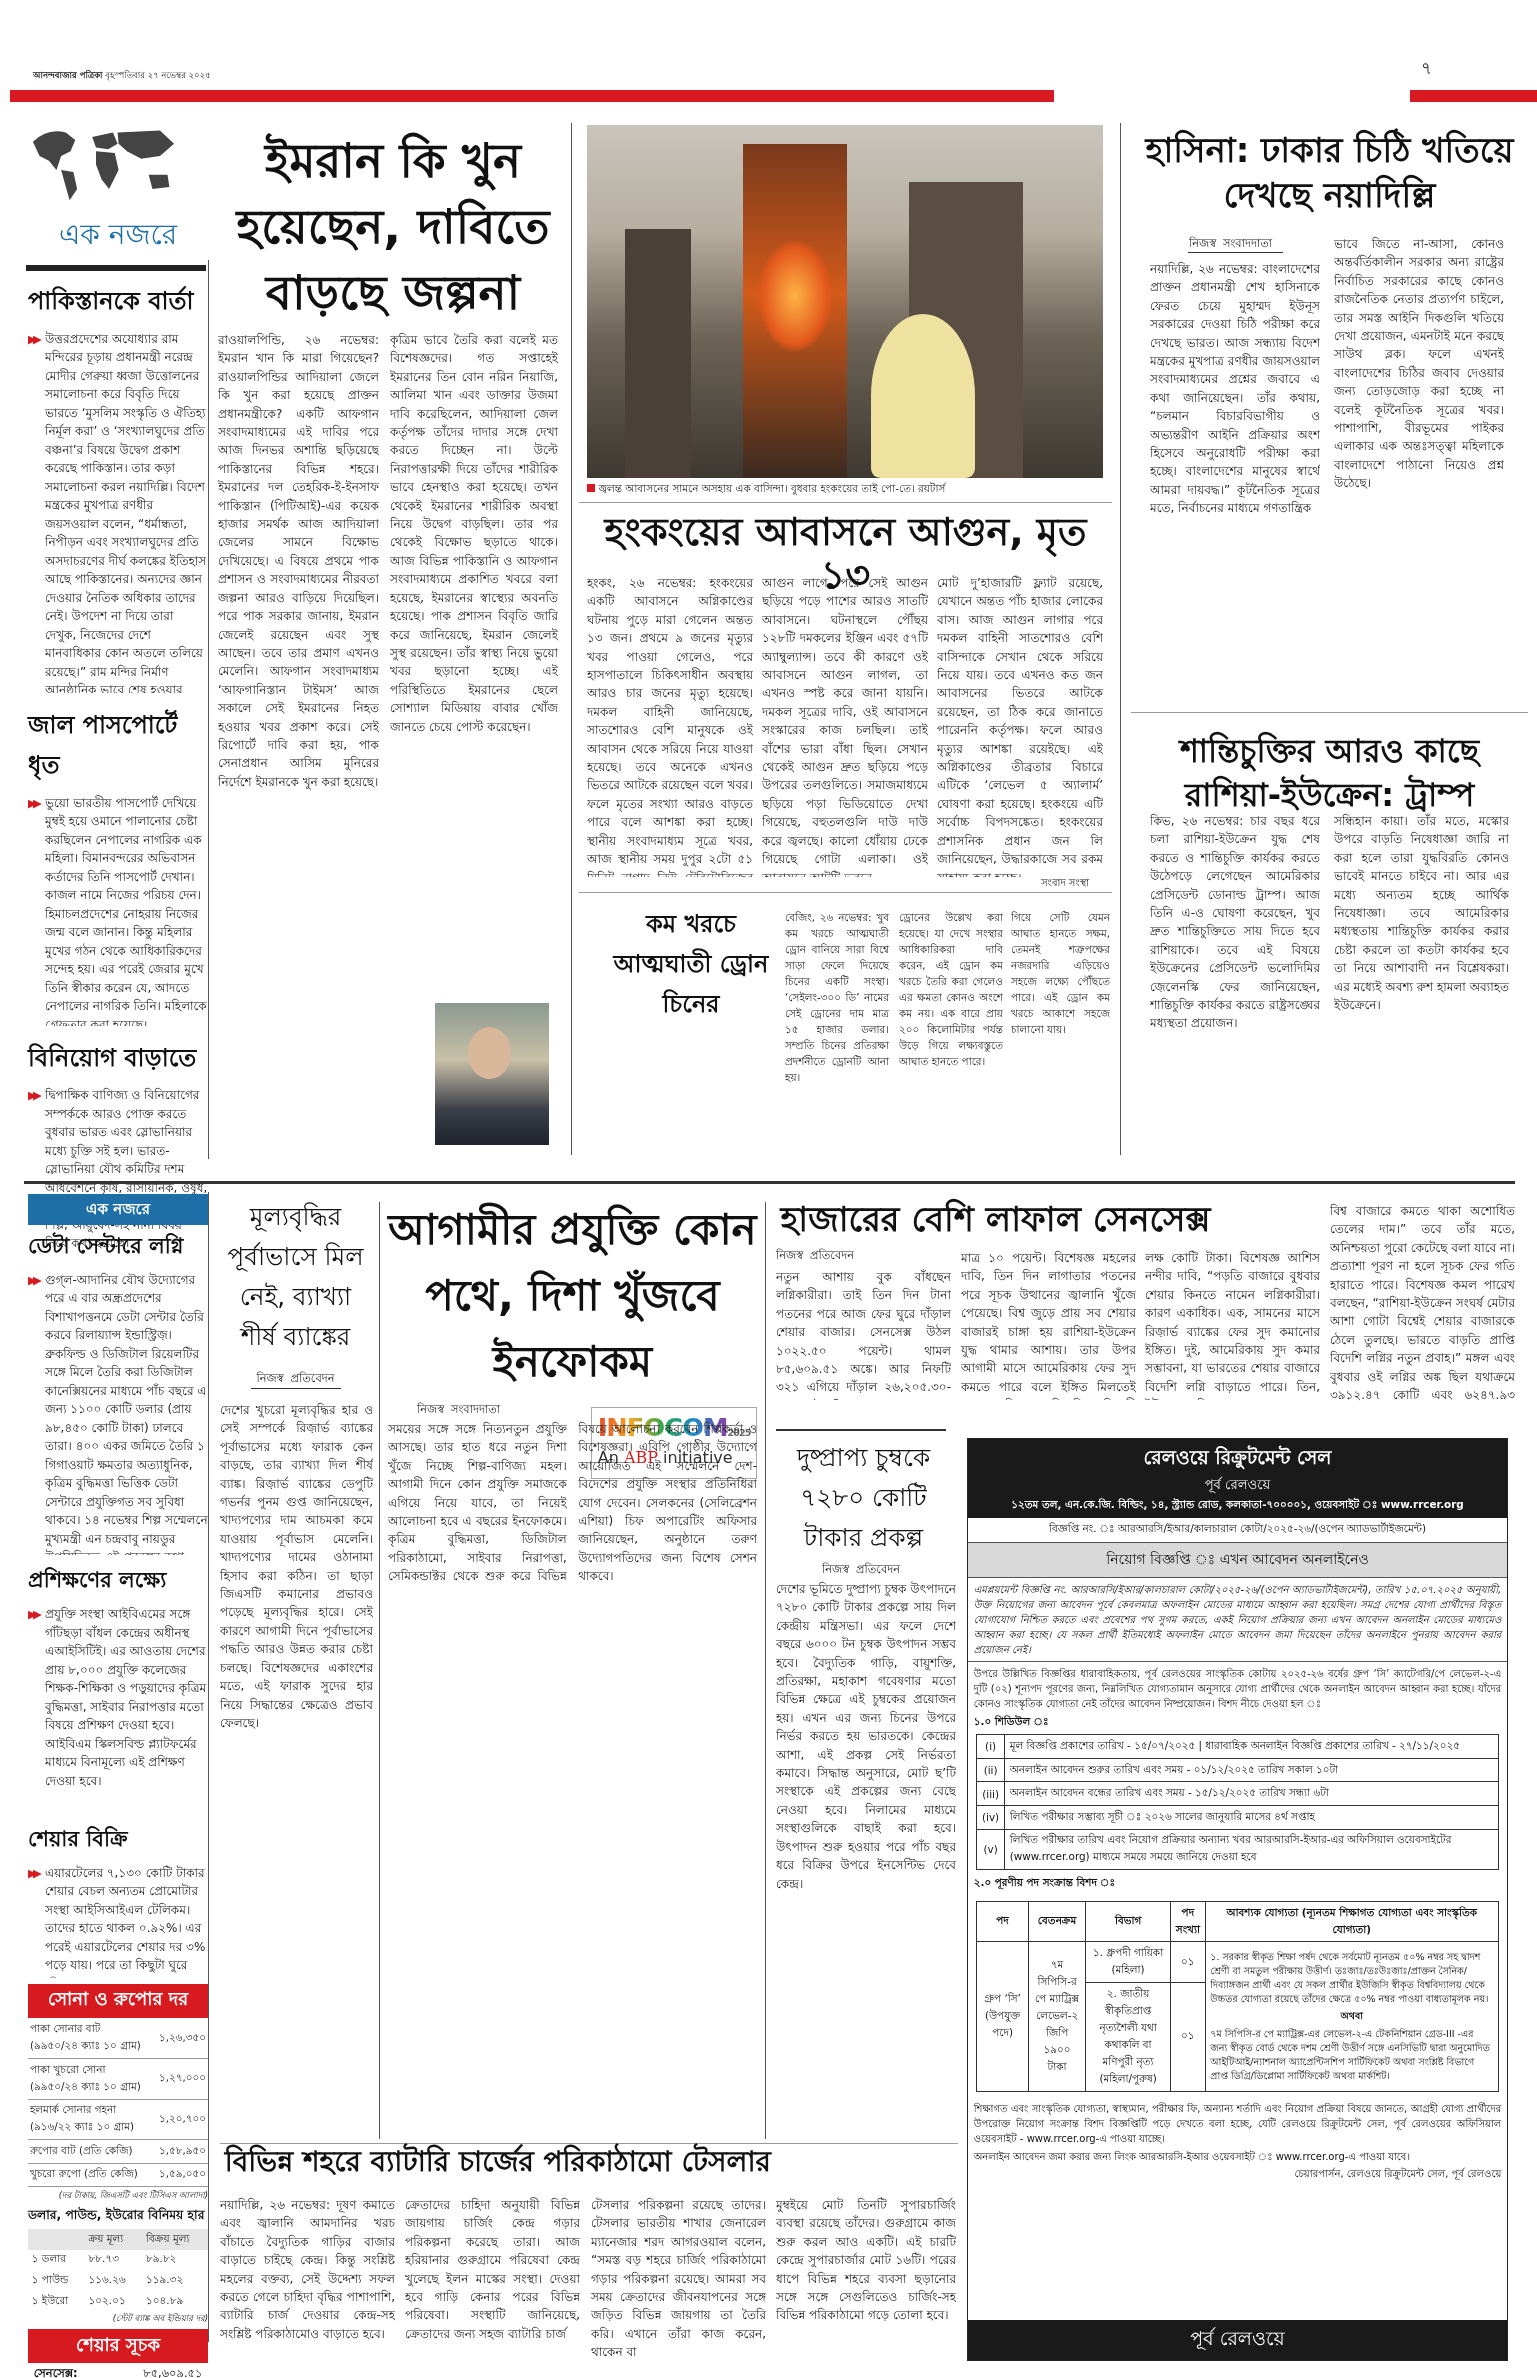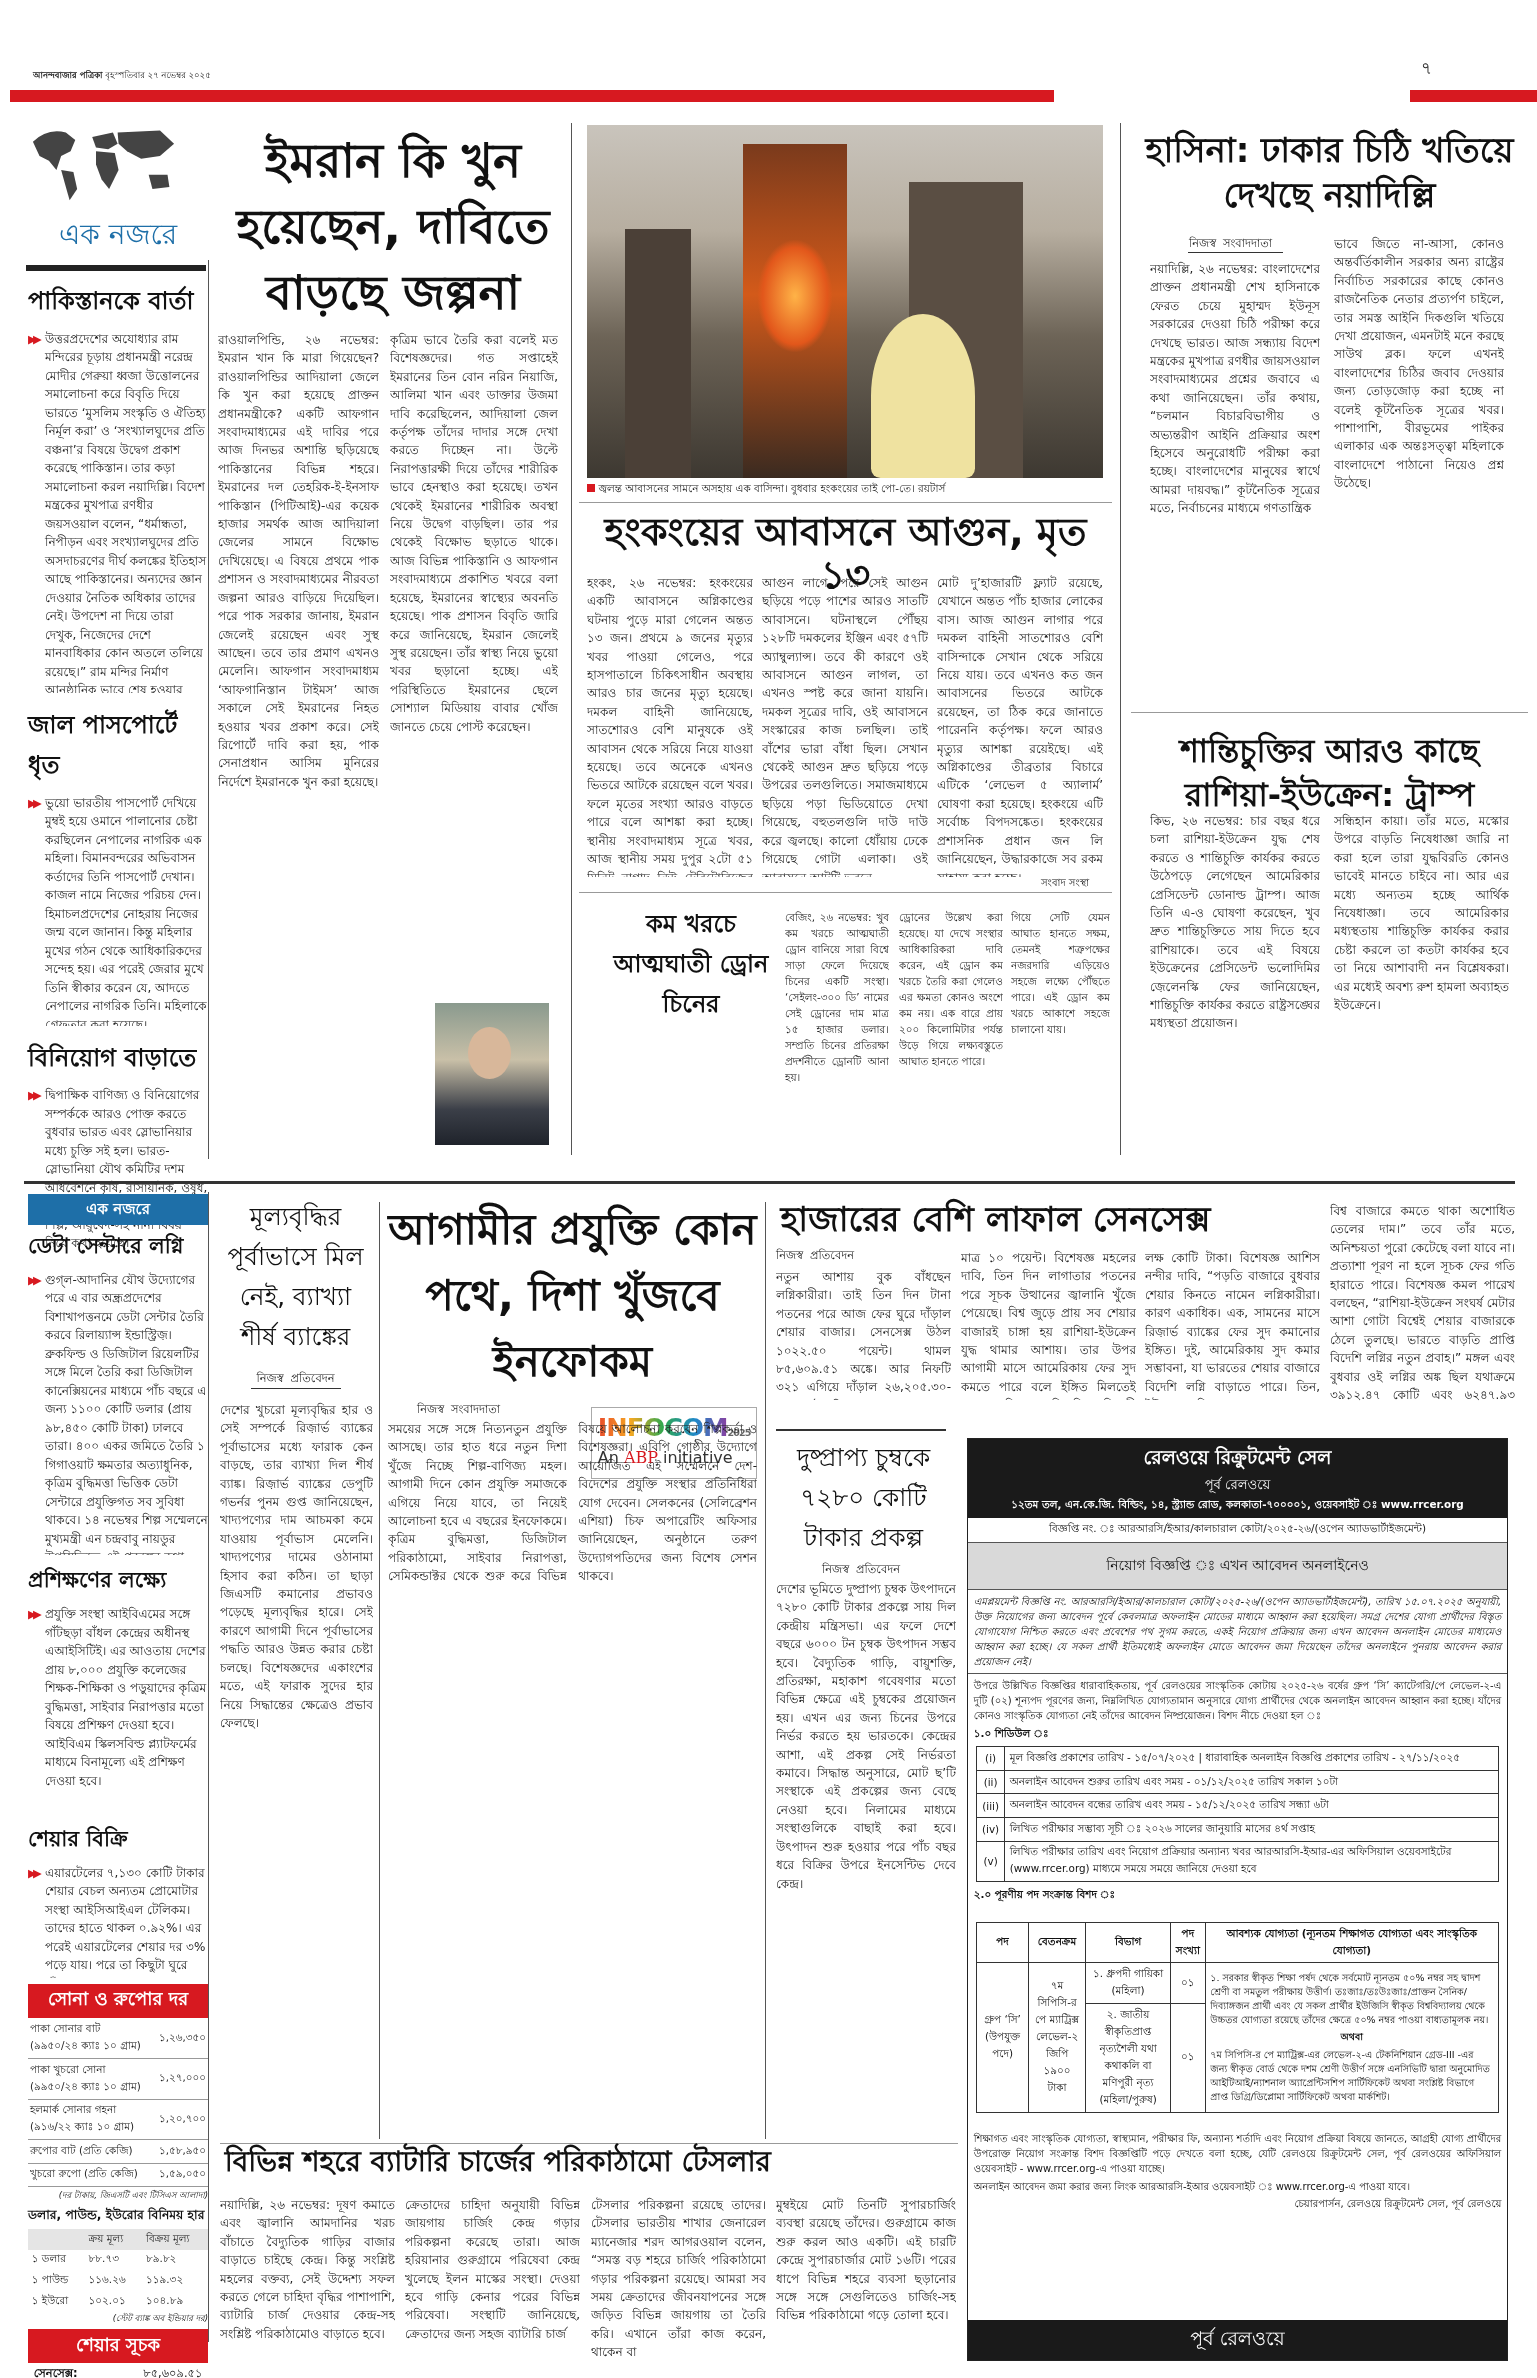--- a/index.html
+++ b/index.html
@@ -216,21 +216,21 @@
 <div class="abs byline" style="left:776px;top:1561px;width:170px;font-size:11.4px">নিজস্ব প্রতিবেদন</div>
 <div class="abs body-text" style="left:776px;top:1580px;width:180px;height:558px">দেশের ভূমিতে দুষ্প্রাপ্য চুম্বক উৎপাদনে ৭২৮০ কোটি টাকার প্রকল্পে সায় দিল কেন্দ্রীয় মন্ত্রিসভা। এর ফলে দেশে বছরে ৬০০০ টন চুম্বক উৎপাদন সম্ভব হবে। বৈদ্যুতিক গাড়ি, বায়ুশক্তি, প্রতিরক্ষা, মহাকাশ গবেষণার মতো বিভিন্ন ক্ষেত্রে এই চুম্বকের প্রয়োজন হয়। এখন এর জন্য চিনের উপরে নির্ভর করতে হয় ভারতকে। কেন্দ্রের আশা, এই প্রকল্প সেই নির্ভরতা কমাবে। সিদ্ধান্ত অনুসারে, মোট ছ’টি সংস্থাকে এই প্রকল্পের জন্য বেছে নেওয়া হবে। নিলামের মাধ্যমে সংস্থাগুলিকে বাছাই করা হবে। উৎপাদন শুরু হওয়ার পরে পাঁচ বছর ধরে বিক্রির উপরে ইনসেন্টিভ দেবে কেন্দ্র।</div>
 
 <div class="abs ad" style="left:967px;top:1438px;width:541px;height:923px">
   <div style="background:#1a1a1a;color:#fff;text-align:center;padding:3.8px 0">
     <div style="font-size:19px;font-weight:bold">রেলওয়ে রিক্রুটমেন্ট সেল</div>
     <div style="font-size:13.2px">পূর্ব রেলওয়ে</div>
     <div style="font-size:10.4px;font-weight:bold"><span>১২তম তল, এন.কে.জি. বিল্ডিং, ১৪, স্ট্র্যান্ড রোড, কলকাতা-৭০০০০১, ওয়েবসাইট ঃ www.rrcer.org</span></div>
   </div>
   <div style="text-align:center;font-size:10.4px;padding:3.8px;border-bottom:0.9px solid #555">বিজ্ঞপ্তি নং. ঃ আরআরসি/ইআর/কালচারাল কোটা/২০২৫-২৬/(ওপেন অ্যাডভার্টাইজমেন্ট)</div>
-  <div style="background:#d9d9d9;text-align:center;font-size:14px;padding:11px;border-bottom:0.9px solid #555">নিয়োগ বিজ্ঞপ্তি ঃ এখন আবেদন অনলাইনেও</div>
+  <div style="background:#d9d9d9;text-align:center;font-size:14px;padding:5px;border-bottom:0.9px solid #555">নিয়োগ বিজ্ঞপ্তি ঃ এখন আবেদন অনলাইনেও</div>
   <div style="font-size:10px;font-style:italic;padding:3.8px 5.7px;line-height:15px;border-bottom:0.9px solid #555;text-align:justify">এমপ্লয়মেন্ট বিজ্ঞপ্তি নং. আরআরসি/ইআর/কালচারাল কোটা/২০২৫-২৬/(ওপেন অ্যাডভার্টাইজমেন্ট), তারিখ ১৫.০৭.২০২৫ অনুযায়ী, উক্ত নিয়োগের জন্য আবেদন পূর্বে কেবলমাত্র অফলাইন মোডের মাধ্যমে আহ্বান করা হয়েছিল। সমগ্র দেশের যোগ্য প্রার্থীদের বিস্তৃত যোগাযোগ নিশ্চিত করতে এবং প্রবেশের পথ সুগম করতে, একই নিয়োগ প্রক্রিয়ার জন্য এখন আবেদন অনলাইন মোডের মাধ্যমেও আহ্বান করা হচ্ছে। যে সকল প্রার্থী ইতিমধ্যেই অফলাইন মোডে আবেদন জমা দিয়েছেন তাঁদের অনলাইনে পুনরায় আবেদন করার প্রয়োজন নেই।</div>
   <div style="font-size:10px;padding:3.8px 5.7px;line-height:15px;text-align:justify">উপরে উল্লিখিত বিজ্ঞপ্তির ধারাবাহিকতায়, পূর্ব রেলওয়ের সাংস্কৃতিক কোটায় ২০২৫-২৬ বর্ষের গ্রুপ ‘সি’ ক্যাটেগরি/পে লেভেল-২-এ দুটি (০২) শূন্যপদ পূরণের জন্য, নিম্নলিখিত যোগ্যতামান অনুসারে যোগ্য প্রার্থীদের থেকে অনলাইন আবেদন আহ্বান করা হচ্ছে। যাঁদের কোনও সাংস্কৃতিক যোগ্যতা নেই তাঁদের আবেদন নিষ্প্রয়োজন। বিশদ নীচে দেওয়া হল ঃ</div>
   <div style="font-size:10.4px;font-weight:bold;padding:0 5.7px">১.০ শিডিউল ঃ</div>
   <table class="ad-table" style="width:97%;margin:2.8px auto">
     <tbody>
         <tr>
           <td style="width:28px;text-align:center">(i)</td>
           <td>মূল বিজ্ঞপ্তি প্রকাশের তারিখ - ১৫/০৭/২০২৫ | ধারাবাহিক অনলাইন বিজ্ঞপ্তি প্রকাশের তারিখ - ২৭/১১/২০২৫</td>
         </tr>
     <tr>
@@ -245,21 +245,21 @@
           <td style="text-align:center">(iv)</td>
           <td>লিখিত পরীক্ষার সম্ভাব্য সূচী ঃ ২০২৬ সালের জানুয়ারি মাসের ৪র্থ সপ্তাহ</td>
         </tr>
     <tr>
           <td style="text-align:center">(v)</td>
           <td>লিখিত পরীক্ষার তারিখ এবং নিয়োগ প্রক্রিয়ার অন্যান্য খবর আরআরসি-ইআর-এর অফিসিয়াল ওয়েবসাইটের (www.rrcer.org) মাধ্যমে সময়ে সময়ে জানিয়ে দেওয়া হবে</td>
         </tr>
   </tbody>
     </table>
   <div style="font-size:10.4px;font-weight:bold;padding:1.9px 5.7px">২.০ পূরণীয় পদ সংক্রান্ত বিশদ ঃ</div>
-  <table class="ad-table" style="width:97%;margin:16px auto">
+  <table class="ad-table" style="width:97%;margin:7px auto">
     <tbody>
         <tr>
       <th>পদ</th>
       <th>বেতনক্রম</th>
       <th>বিভাগ</th>
       <th>পদ সংখ্যা</th>
       <th>আবশ্যক যোগ্যতা (ন্যূনতম শিক্ষাগত যোগ্যতা এবং সাংস্কৃতিক যোগ্যতা)</th>
     </tr>
     <tr>
       <td rowspan="2" style="text-align:center;width:52px">গ্রুপ ‘সি’ (উপযুক্ত পদে)</td>

